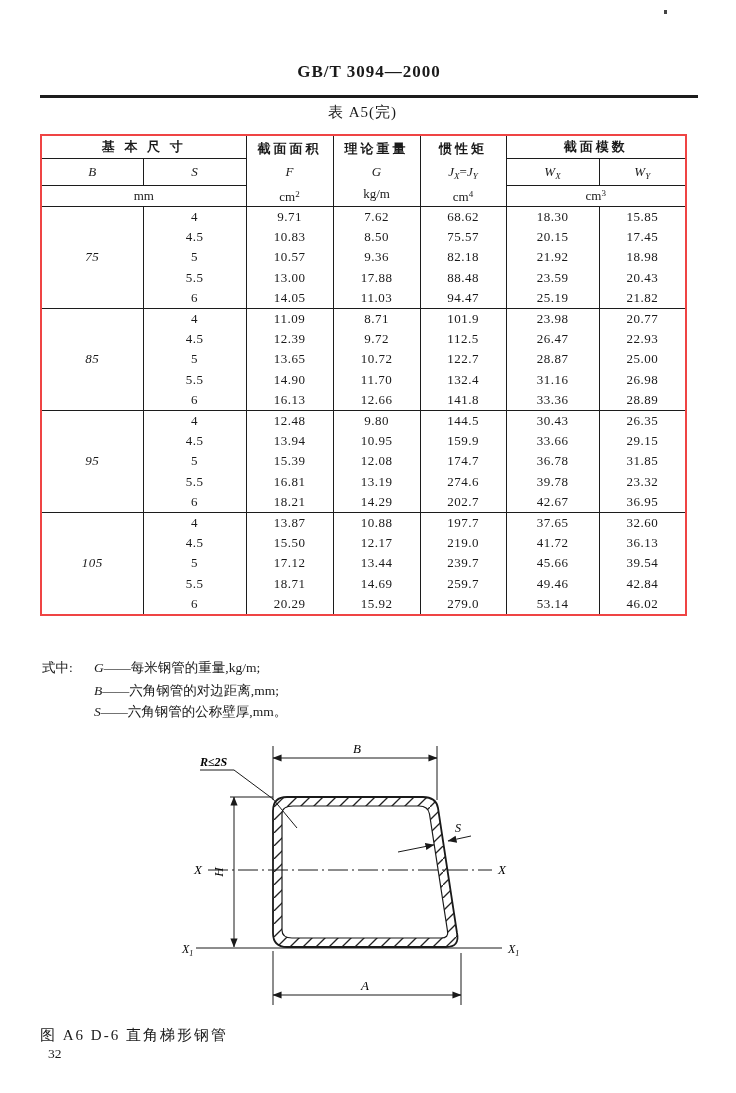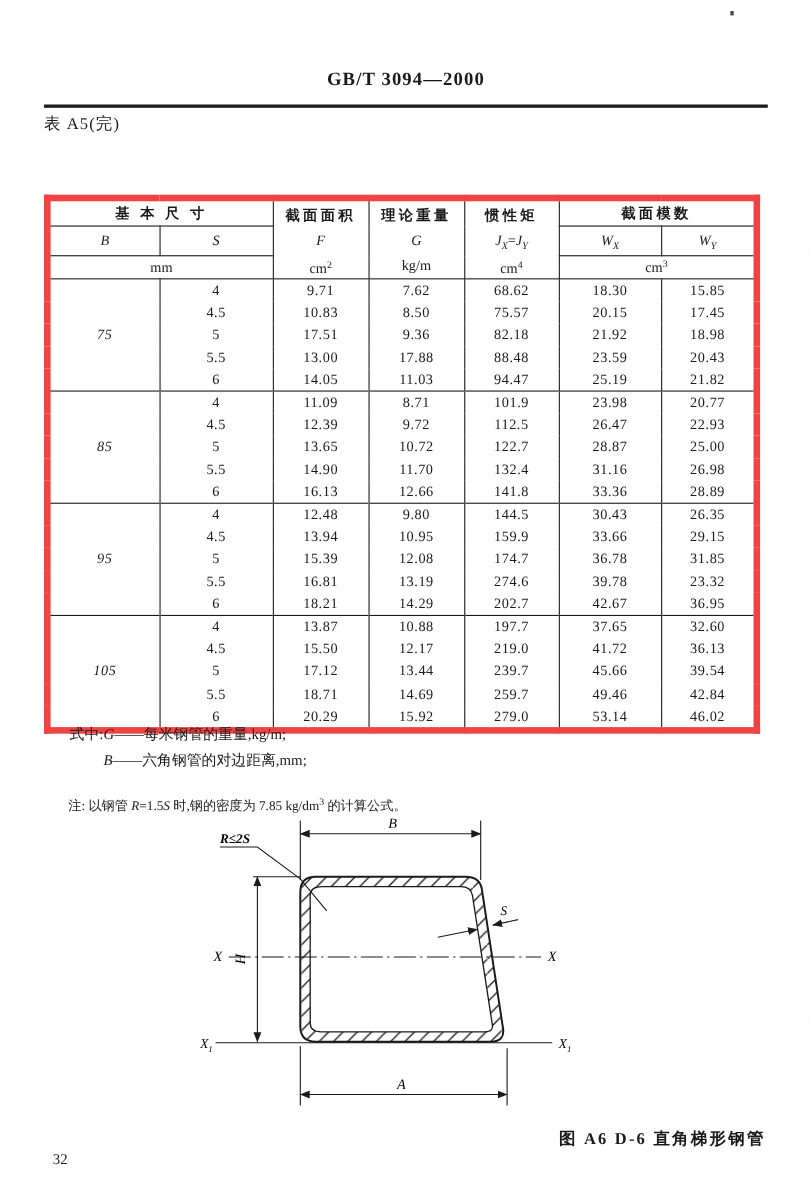--- a/index.html
+++ b/index.html
@@ -2,25 +2,25 @@
 <html><head>
 <meta charset="utf-8">
 <style>
   html,body{margin:0;padding:0;background:#e8e8e8;}
   .page{position:relative;width:736px;height:1093px;background:#ffffff;margin:0 auto;overflow:hidden;
         font-family:"Liberation Serif","DejaVu Serif",serif;color:#1a1a1a;padding-left:16px;}
   .abs{position:absolute;}
   .speck{position:absolute;left:664px;top:10px;width:3px;height:4px;background:#444;}
   .doc-header{left:40px;top:62px;width:658px;text-align:center;font-size:17px;font-weight:bold;letter-spacing:1px;}
   .header-rule{left:40px;top:95px;width:658px;height:3px;background:#1c1c1c;}
-  .table-title{left:40px;top:103px;width:645px;text-align:left;font-size:15px;letter-spacing:1px;}
+  .table-title{left:40px;top:103px;width:645px;text-align:center;font-size:15px;letter-spacing:1px;}
   table.spec{position:absolute;left:40px;top:134px;width:645px;border-collapse:collapse;table-layout:fixed;
              font-size:13px;text-align:center;}
   table.spec th,table.spec td{border:1px solid #1c1c1c;padding:0;font-weight:normal;vertical-align:middle;}
-  table.spec{border:6px solid #ef4444;margin-top:43px;}
+  table.spec{border:2px solid #ef4444;}
   table.spec .cjk{font-family:"Liberation Sans","DejaVu Sans",sans-serif;font-weight:bold;font-size:13px;letter-spacing:3px;}
   table.spec thead tr.r1 th{height:22px;}
   table.spec thead tr.r2 th{height:26px;}
   table.spec thead tr.r3 th{height:20px;}
   table.spec thead th.stack{vertical-align:middle;}
   .stack div{line-height:1;}
   .stack .l1{height:22px;line-height:24px;}
   .stack .l2{height:26px;line-height:26px;}
   .stack .l3{height:20px;line-height:18px;}
   table.spec tbody td{height:20.2px;line-height:20.2px;border-top:none;border-bottom:none;letter-spacing:0.5px;}
@@ -28,24 +28,24 @@
   table.spec tbody td.col-b{border-top:1px solid #1c1c1c;font-style:italic;}
   i{font-style:italic;}
   sub,sup{font-size:9px;}
   sub{vertical-align:-3px;}
   sup{vertical-align:4px;}
   .formula-row{left:40px;top:634px;width:658px;display:flex;align-items:baseline;font-size:14px;white-space:nowrap;}
   .formula-main{margin-left:220px;}
   .formula-dots{flex:1;overflow:hidden;letter-spacing:1.5px;font-weight:bold;padding-left:14px;font-size:13px;}
   .formula-ref{font-size:14px;}
   .def-line{left:42px;width:650px;font-size:13.5px;white-space:nowrap;}
-  .def-label{display:inline-block;width:52px;text-align:right;}
+  .def-label{display:inline-block;width:52px;}
   .def-indent{display:inline-block;width:52px;}
   .note-line{left:62px;width:640px;font-size:12px;white-space:nowrap;}
-  .fig-caption{left:40px;top:1026px;width:656px;text-align:right;font-size:15px;font-weight:700;letter-spacing:2px;}
+  .fig-caption{left:40px;top:1026px;width:656px;text-align:left;font-size:15px;font-weight:400;letter-spacing:2px;}
   .page-num{left:48px;top:1046px;font-size:13.5px;}
   svg text{font-family:"Liberation Serif","DejaVu Serif",serif;}
 </style>
 </head>
 <body>
 
 <div class="page">
 
   <div class="speck"></div>
 
@@ -107,21 +107,21 @@
         <tr>
           <td>4.5</td>
           <td>10.83</td>
           <td>8.50</td>
           <td>75.57</td>
           <td>20.15</td>
           <td>17.45</td>
         </tr>
         <tr>
           <td>5</td>
-          <td>17.51</td>
+          <td>10.57</td>
           <td>9.36</td>
           <td>82.18</td>
           <td>21.92</td>
           <td>18.98</td>
         </tr>
         <tr>
           <td>5.5</td>
           <td>13.00</td>
           <td>17.88</td>
           <td>88.48</td>
@@ -262,22 +262,22 @@
       </tbody>
   </table>
 
 
   <div class="abs def-line" style="top:659px;">
     <span class="def-label">式中:</span><i>G</i><span>——</span><span>每米钢管的重量,kg/m;</span>
   </div>
   <div class="abs def-line" style="top:682px;">
     <span class="def-indent"></span><i>B</i><span>——</span><span>六角钢管的对边距离,mm;</span>
   </div>
-  <div class="abs note-line" style="top:724px;">
-    <span>注:</span><span> 以钢管 </span><i>R</i><span>=1.5</span><i>S</i><span> 时,钢的密度为 7.85 kg/dm</span><sup>3</sup><span> 的计算公式。</span>
+  <div class="abs def-line" style="top:703px;">
+    <span class="def-indent"></span><i>S</i><span>——</span><span>六角钢管的公称壁厚,mm。</span>
   </div>
 
   <svg class="abs" style="left:170px;top:742px;" width="410" height="282" viewBox="0 0 410 282">
     <defs>
       <marker id="arr" viewBox="0 0 10 10" refX="9.5" refY="5" markerWidth="9" markerHeight="9" orient="auto-start-reverse">
         <path d="M0,1 L10,5 L0,9 z" fill="#1a1a1a"></path>
       </marker>
       <pattern id="hatch" width="13" height="13" patternUnits="userSpaceOnUse">
         <path d="M-2,15 L15,-2" stroke="#222" stroke-width="1.3"></path>
       </pattern>

